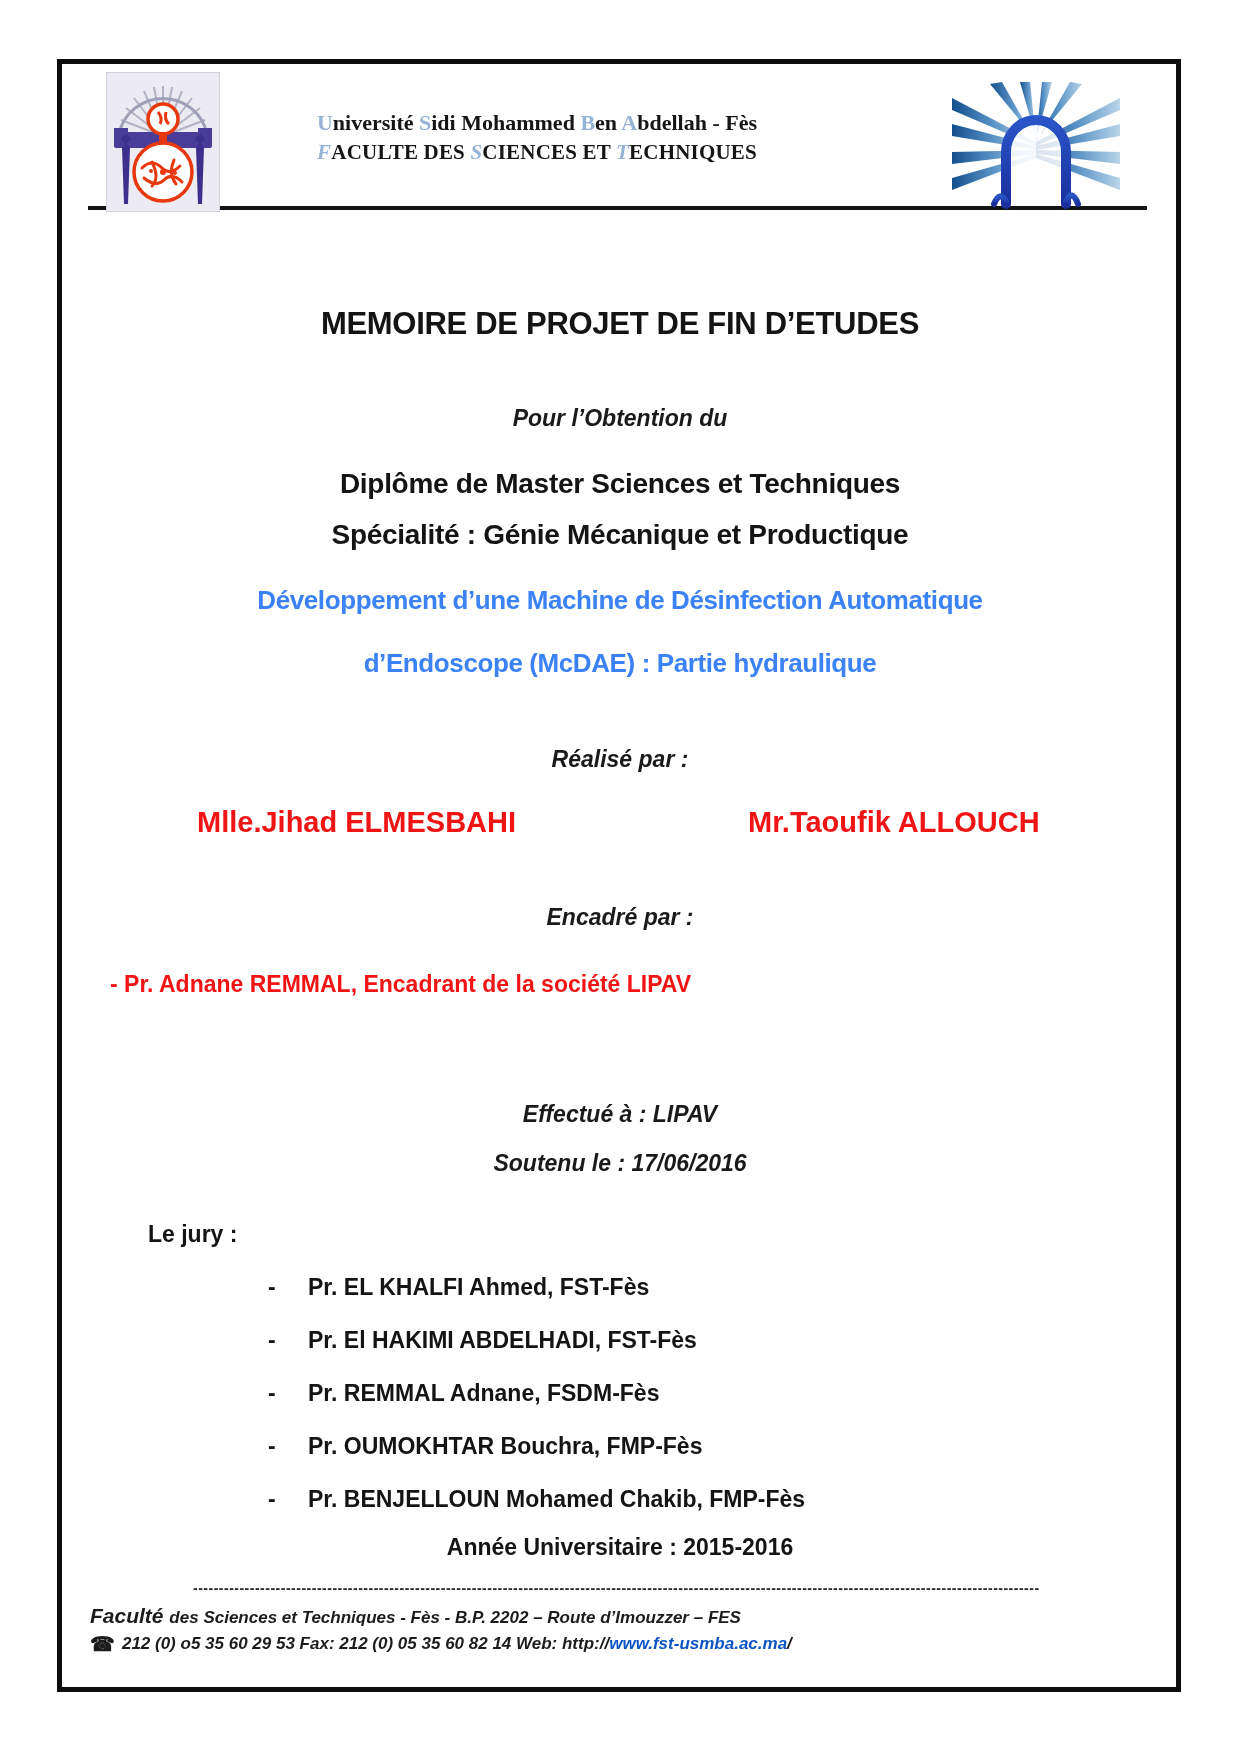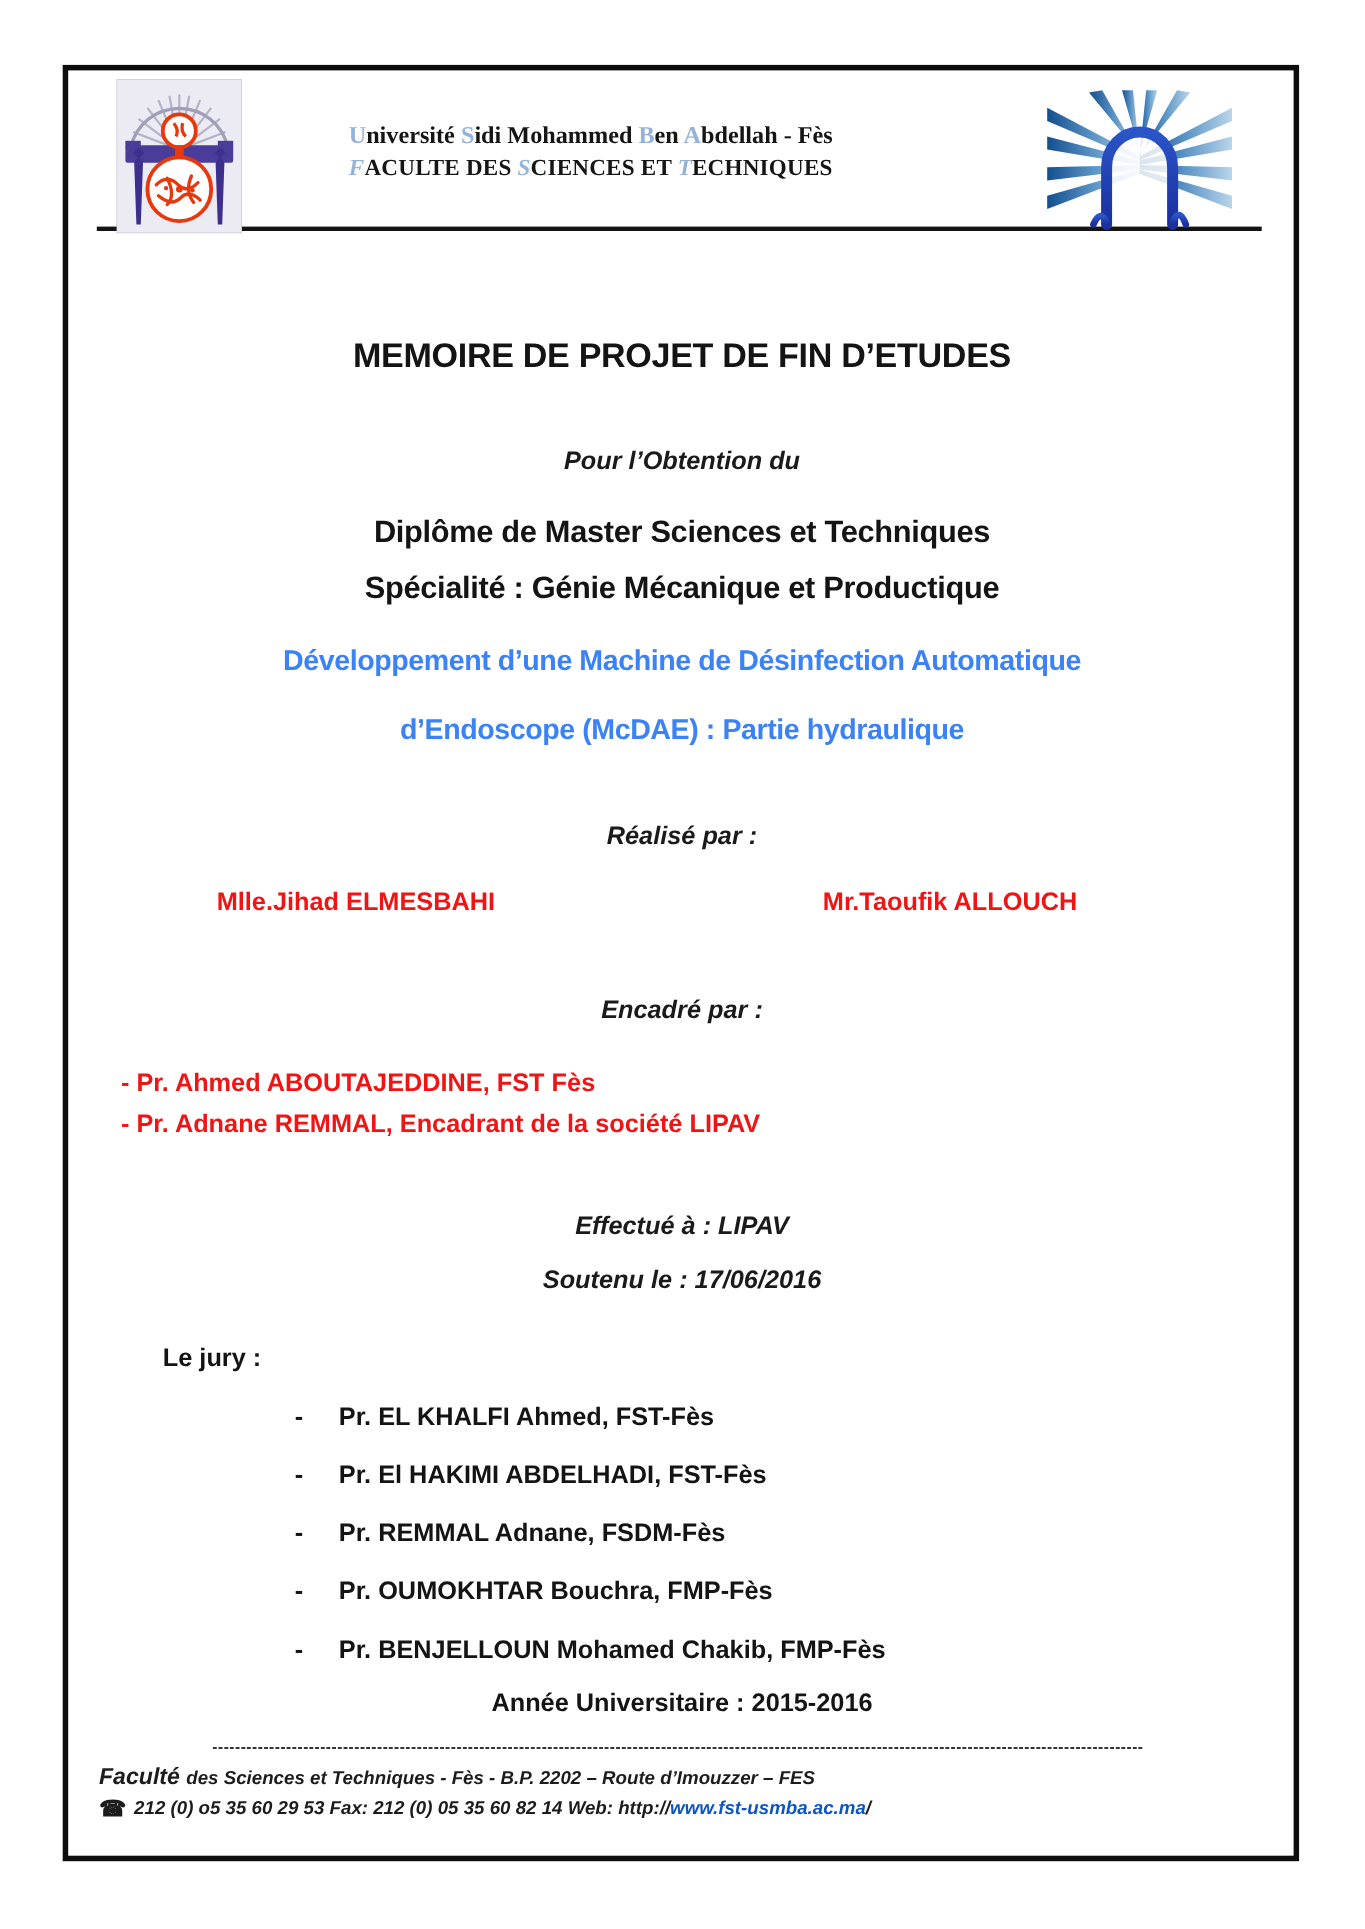--- a/index.html
+++ b/index.html
@@ -24,21 +24,21 @@
   .memoire{top:306px;font-size:31px;font-weight:700;letter-spacing:-0.3px;color:#141414;}
   .italic-heading{font-size:23px;font-weight:700;font-style:italic;color:#1a1a1a;}
   .obtention{top:405px;}
   .diploma{font-size:28px;font-weight:700;letter-spacing:-0.3px;color:#141414;}
   .diploma1{top:468px;}
   .diploma2{top:519px;}
   .red-title{font-size:26px;font-weight:700;letter-spacing:-0.4px;color:#3b82f6;}
   .red1{top:585px;}
   .red2{top:648px;}
   .realise{top:746px;}
-  .author{position:absolute;top:806px;font-size:23px;font-weight:700;color:#f01414;white-space:nowrap;}
+  .author{position:absolute;top:806px;font-size:29px;font-weight:700;color:#f01414;white-space:nowrap;}
   .author-left{left:197px;}
   .author-right{left:748px;}
   .encadre{top:904px;}
   .supervisors{position:absolute;left:110px;top:966px;font-size:23px;font-weight:700;
     color:#f01414;line-height:37px;white-space:nowrap;text-align:left;}
   .effectue{top:1077px;margin-top:24px;}
   .soutenu{top:1150px;}
   .jury-label{position:absolute;left:148px;top:1221px;font-size:23px;font-weight:700;color:#141414;white-space:nowrap;}
   .jury-row{position:absolute;left:268px;font-size:23px;font-weight:700;color:#141414;white-space:nowrap;}
   .jury-dash{display:inline-block;width:40px;}
@@ -149,21 +149,20 @@
   <div class="centered red-title red1">Développement d’une Machine de Désinfection Automatique</div>
   <div class="centered red-title red2">d’Endoscope (McDAE) : Partie hydraulique</div>
   <div class="centered italic-heading realise">Réalisé par :</div>
 
   <div class="author author-left">Mlle.Jihad ELMESBAHI</div>
   <div class="author author-right">Mr.Taoufik ALLOUCH</div>
 
   <div class="centered italic-heading encadre">Encadré par :</div>
 
   <div class="supervisors">
-    <div>- Pr. Ahmed ABOUTAJEDDINE, FST Fès</div>
     <div>- Pr. Adnane REMMAL, Encadrant de la société LIPAV</div>
   </div>
 
   <div class="centered italic-heading effectue">Effectué à : LIPAV</div>
   <div class="centered italic-heading soutenu">Soutenu le : 17/06/2016</div>
 
   <div class="jury-label">Le jury :</div>
   <div class="jury-row" style="top:1274px">
     <span class="jury-dash">-</span><span>Pr. EL KHALFI Ahmed, FST-Fès</span>
   </div>

